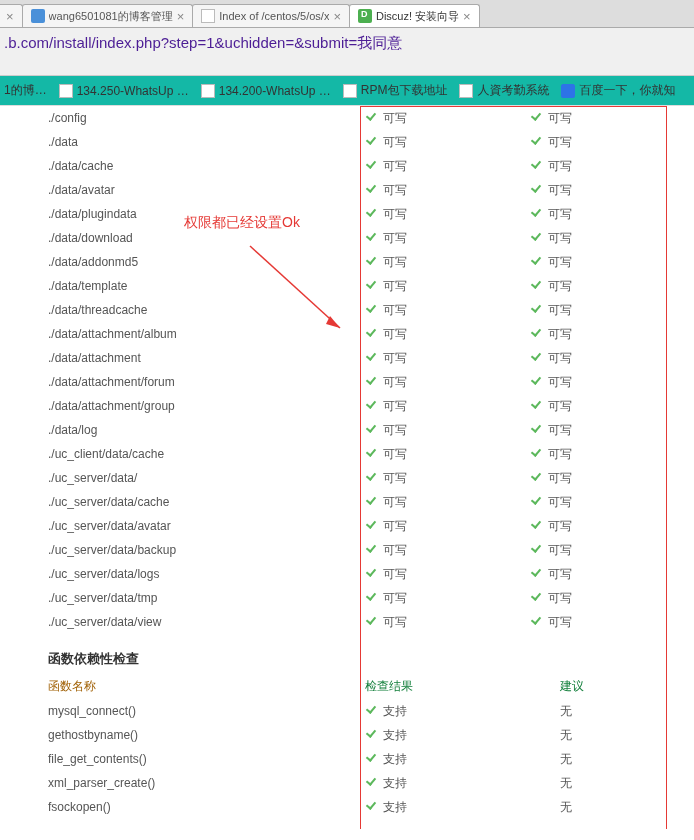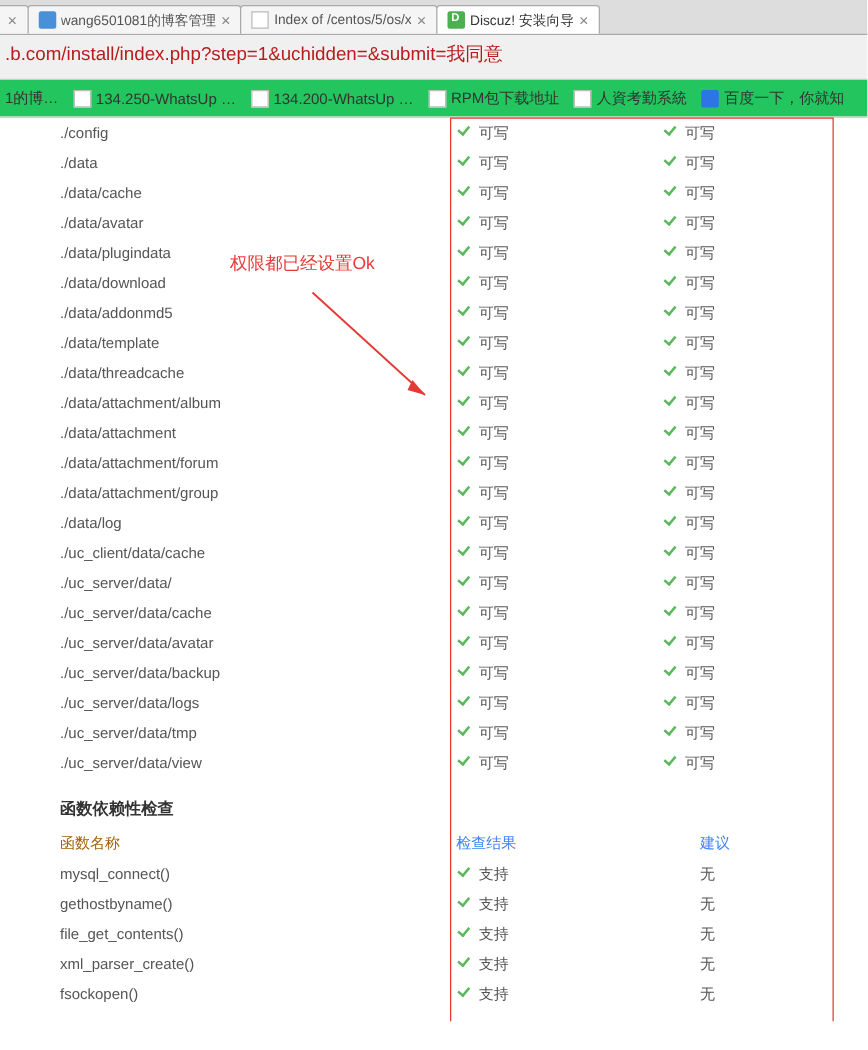--- a/index.html
+++ b/index.html
@@ -10,24 +10,24 @@
     .tab.partial-left { border-left: none; border-radius: 0 3px 0 0; margin-left: 0; padding-left: 2px; }
     .tab.active { background: #fff; color: #333; }
     .tab .title { overflow: hidden; white-space: nowrap; text-overflow: ellipsis; flex: 1; }
     .tab .close { color: #888; font-size: 13px; line-height: 1; }
     .favicon { width: 14px; height: 14px; display: inline-block; flex-shrink: 0; }
     .fav-doc { background: #fff; border: 1px solid #bbb; }
     .fav-blue { background: #4a90d9; border-radius: 2px; }
     .fav-green-d { background: #4caf50; border-radius: 2px; position: relative; }
     .fav-green-d::after { content: "D"; color: #fff; font-size: 9px; font-weight: bold; position: absolute; top: 0; left: 3px; }
     
-    .address-bar { background: #f0f0f0; border-bottom: 1px solid #ccc; padding: 6px 0 10px 4px; font-size: 15px; color: #b91c1c; }
+    .address-bar { background: #f0f0f0; border-bottom: 1px solid #ccc; padding: 6px 0 22px 4px; font-size: 15px; color: #4c1d95; }
     .address-bar .url { white-space: nowrap; overflow: hidden; }
     
-    .bookmark-bar { background: #22c55e; border-bottom: 1px solid #ddd; display: flex; padding: 4px 2px; gap: 8px; font-size: 12px; white-space: nowrap; overflow: hidden; }
+    .bookmark-bar { background: #14b8a6; border-bottom: 1px solid #ddd; display: flex; padding: 4px 2px; gap: 8px; font-size: 12px; white-space: nowrap; overflow: hidden; }
     .bookmark { display: flex; align-items: center; gap: 4px; color: #333; padding: 2px 2px; }
     .bm-icon { width: 14px; height: 14px; border: 1px solid #bbb; background: #fff; display: inline-block; flex-shrink: 0; }
     .bm-icon.baidu { background: #2d74e7; border-color: #2d74e7; border-radius: 2px; }
     
     .content { padding: 0 0 10px 0; position: relative; }
     
     .table-area { position: relative; }
     .red-box { position: absolute; border: 1px solid #e53935; top: 0; left: 360px; width: 307px; height: 728px; pointer-events: none; }
     .annotation { position: absolute; color: #e53935; font-size: 14px; top: 108px; left: 184px; }
     .arrow-svg { position: absolute; top: 130px; left: 240px; pointer-events: none; }
@@ -36,21 +36,21 @@
     tr { height: 24px; }
     td { padding: 2px 0; vertical-align: middle; color: #555; font-size: 12px; }
     .col-path { padding-left: 48px; width: 365px; }
     .col-status { width: 165px; }
     .col-rec { }
     
     .check-icon { display: inline-block; width: 14px; height: 12px; margin-right: 4px; vertical-align: middle; position: relative; }
     .check-icon::before { content: ""; position: absolute; width: 4px; height: 7px; border-right: 2px solid #5cb85c; border-bottom: 2px solid #5cb85c; transform: rotate(40deg); left: 3px; top: -1px; }
     
     .section-heading { font-weight: bold; color: #333; padding-left: 48px; padding-top: 16px; padding-bottom: 6px; font-size: 13px; }
-    .col-header td { color: #3b82f6; font-size: 12px; padding-top: 4px; padding-bottom: 4px; }
+    .col-header td { color: #15803d; font-size: 12px; padding-top: 4px; padding-bottom: 4px; }
     .col-header .col-path { color: #a16207; }
     
     .func-rec { text-align: left; padding-left: 30px; margin-top: 32px; }
   </style>
 </head>
 <body>
 
 <div class="tab-bar">
   <div class="tab partial-left">
     <span class="title"></span>

